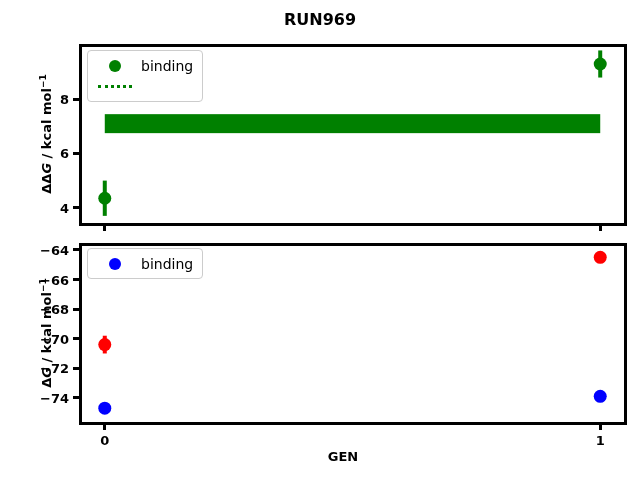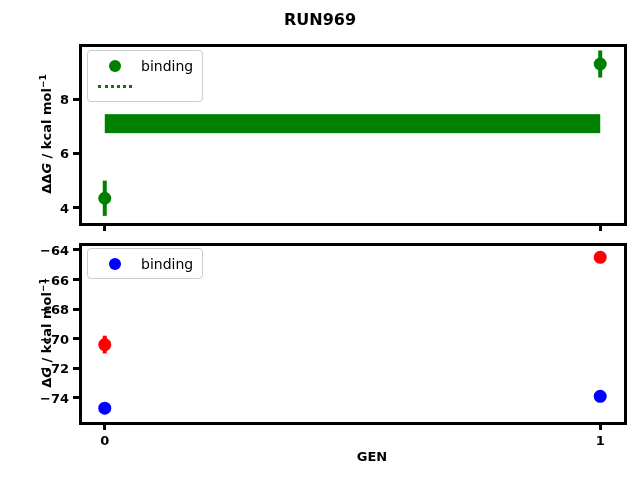--- a/index.html
+++ b/index.html
@@ -7,21 +7,21 @@
   .figure{position:relative;width:640px;height:480px;background:#ffffff;overflow:hidden;}
   .suptitle{position:absolute;top:10px;left:0;width:100%;text-align:center;
             font-size:16px;font-weight:bold;letter-spacing:0px;}
   svg.plot{position:absolute;left:0;top:0;}
   .ylabel{position:absolute;font-size:13px;font-weight:bold;white-space:nowrap;
           transform:translate(-50%,-50%) rotate(-90deg);}
   .ylabel i{font-style:italic;}
   .ylabel sup{font-size:9px;}
   .ylabel-top{left:46px;top:134px;}
   .ylabel-bottom{left:46px;top:333px;}
-  .xlabel{position:absolute;top:449px;left:372px;transform:translateX(-50%);
+  .xlabel{position:absolute;top:449px;left:343px;transform:translateX(-50%);
           font-size:13px;font-weight:bold;text-align:center;}
   .legend{position:absolute;background:#ffffff;border:1px solid #cccccc;
           border-radius:4px;padding:4px 9px;font-size:14px;}
   .legend-top{left:87px;top:50px;}
   .legend-bottom{left:87px;top:248px;}
   .legend-row{display:flex;align-items:center;height:21px;}
   .swatch-cell{width:36px;display:flex;justify-content:center;align-items:center;flex:none;}
   .dot-swatch{width:12px;height:12px;border-radius:50%;background:#008000;}
   .dotted-swatch{width:34px;height:0;border-top:3px dotted #008000;}
   .legend-label{margin-left:8px;white-space:nowrap;}

